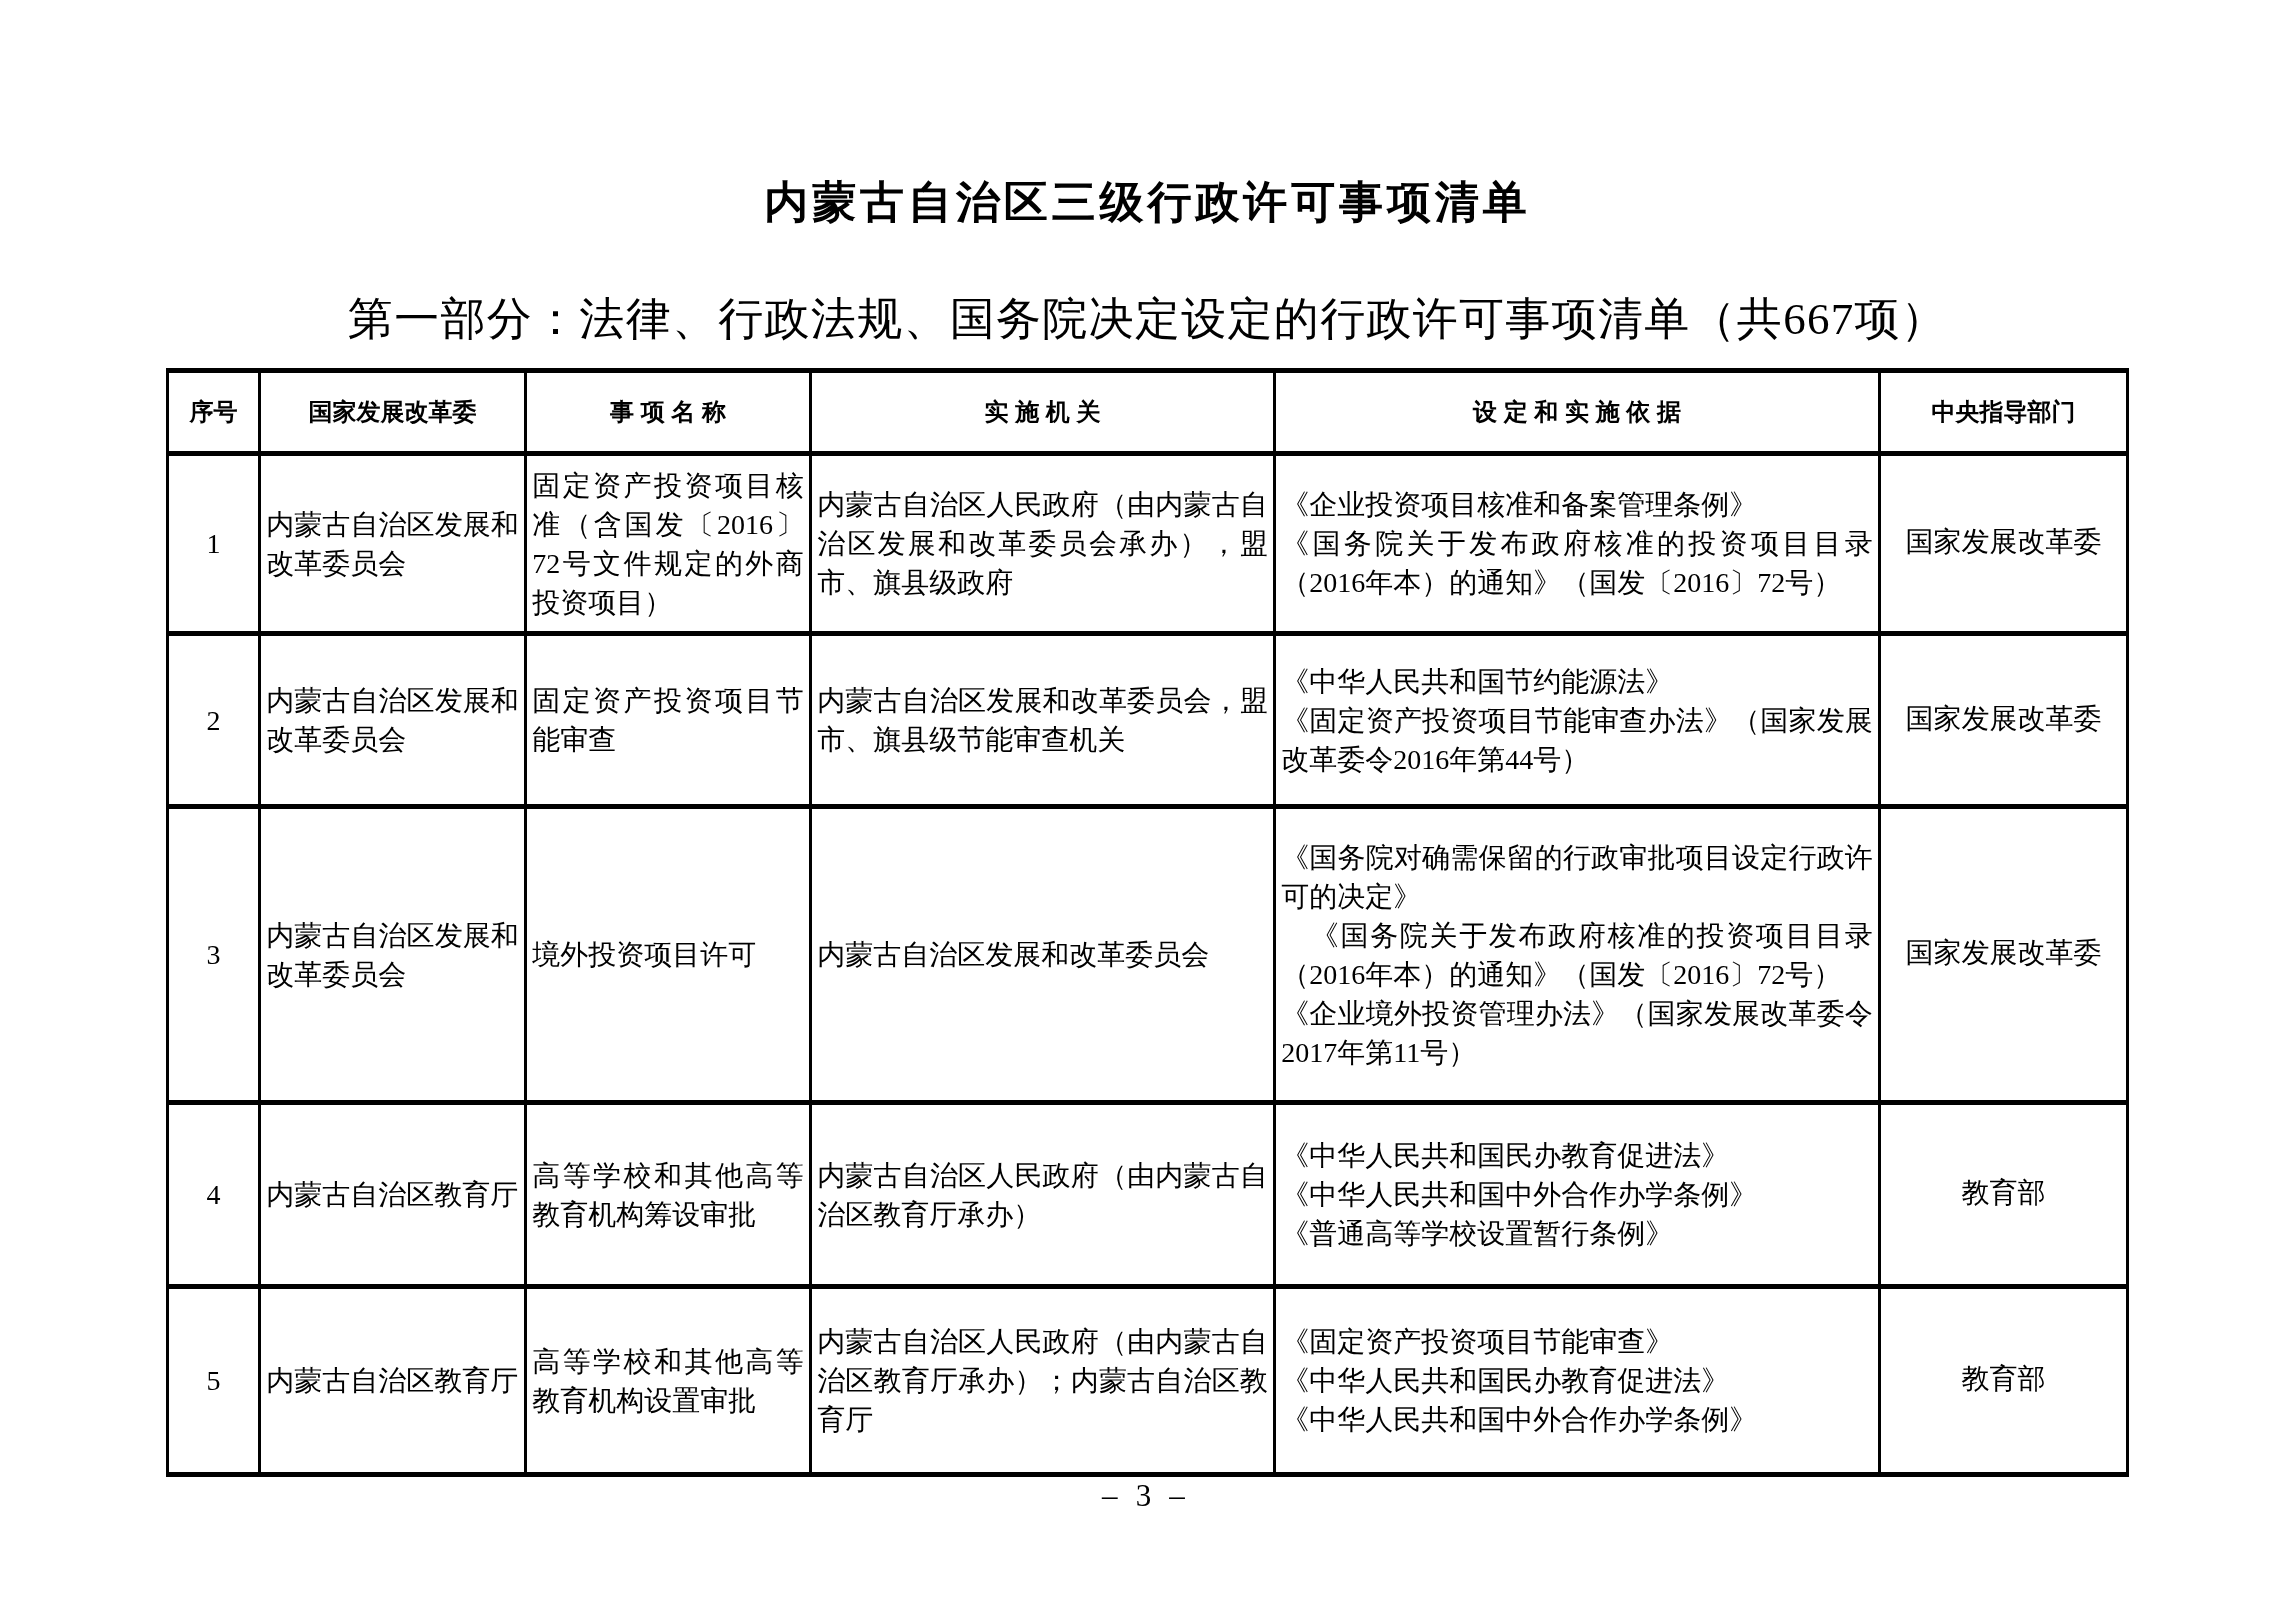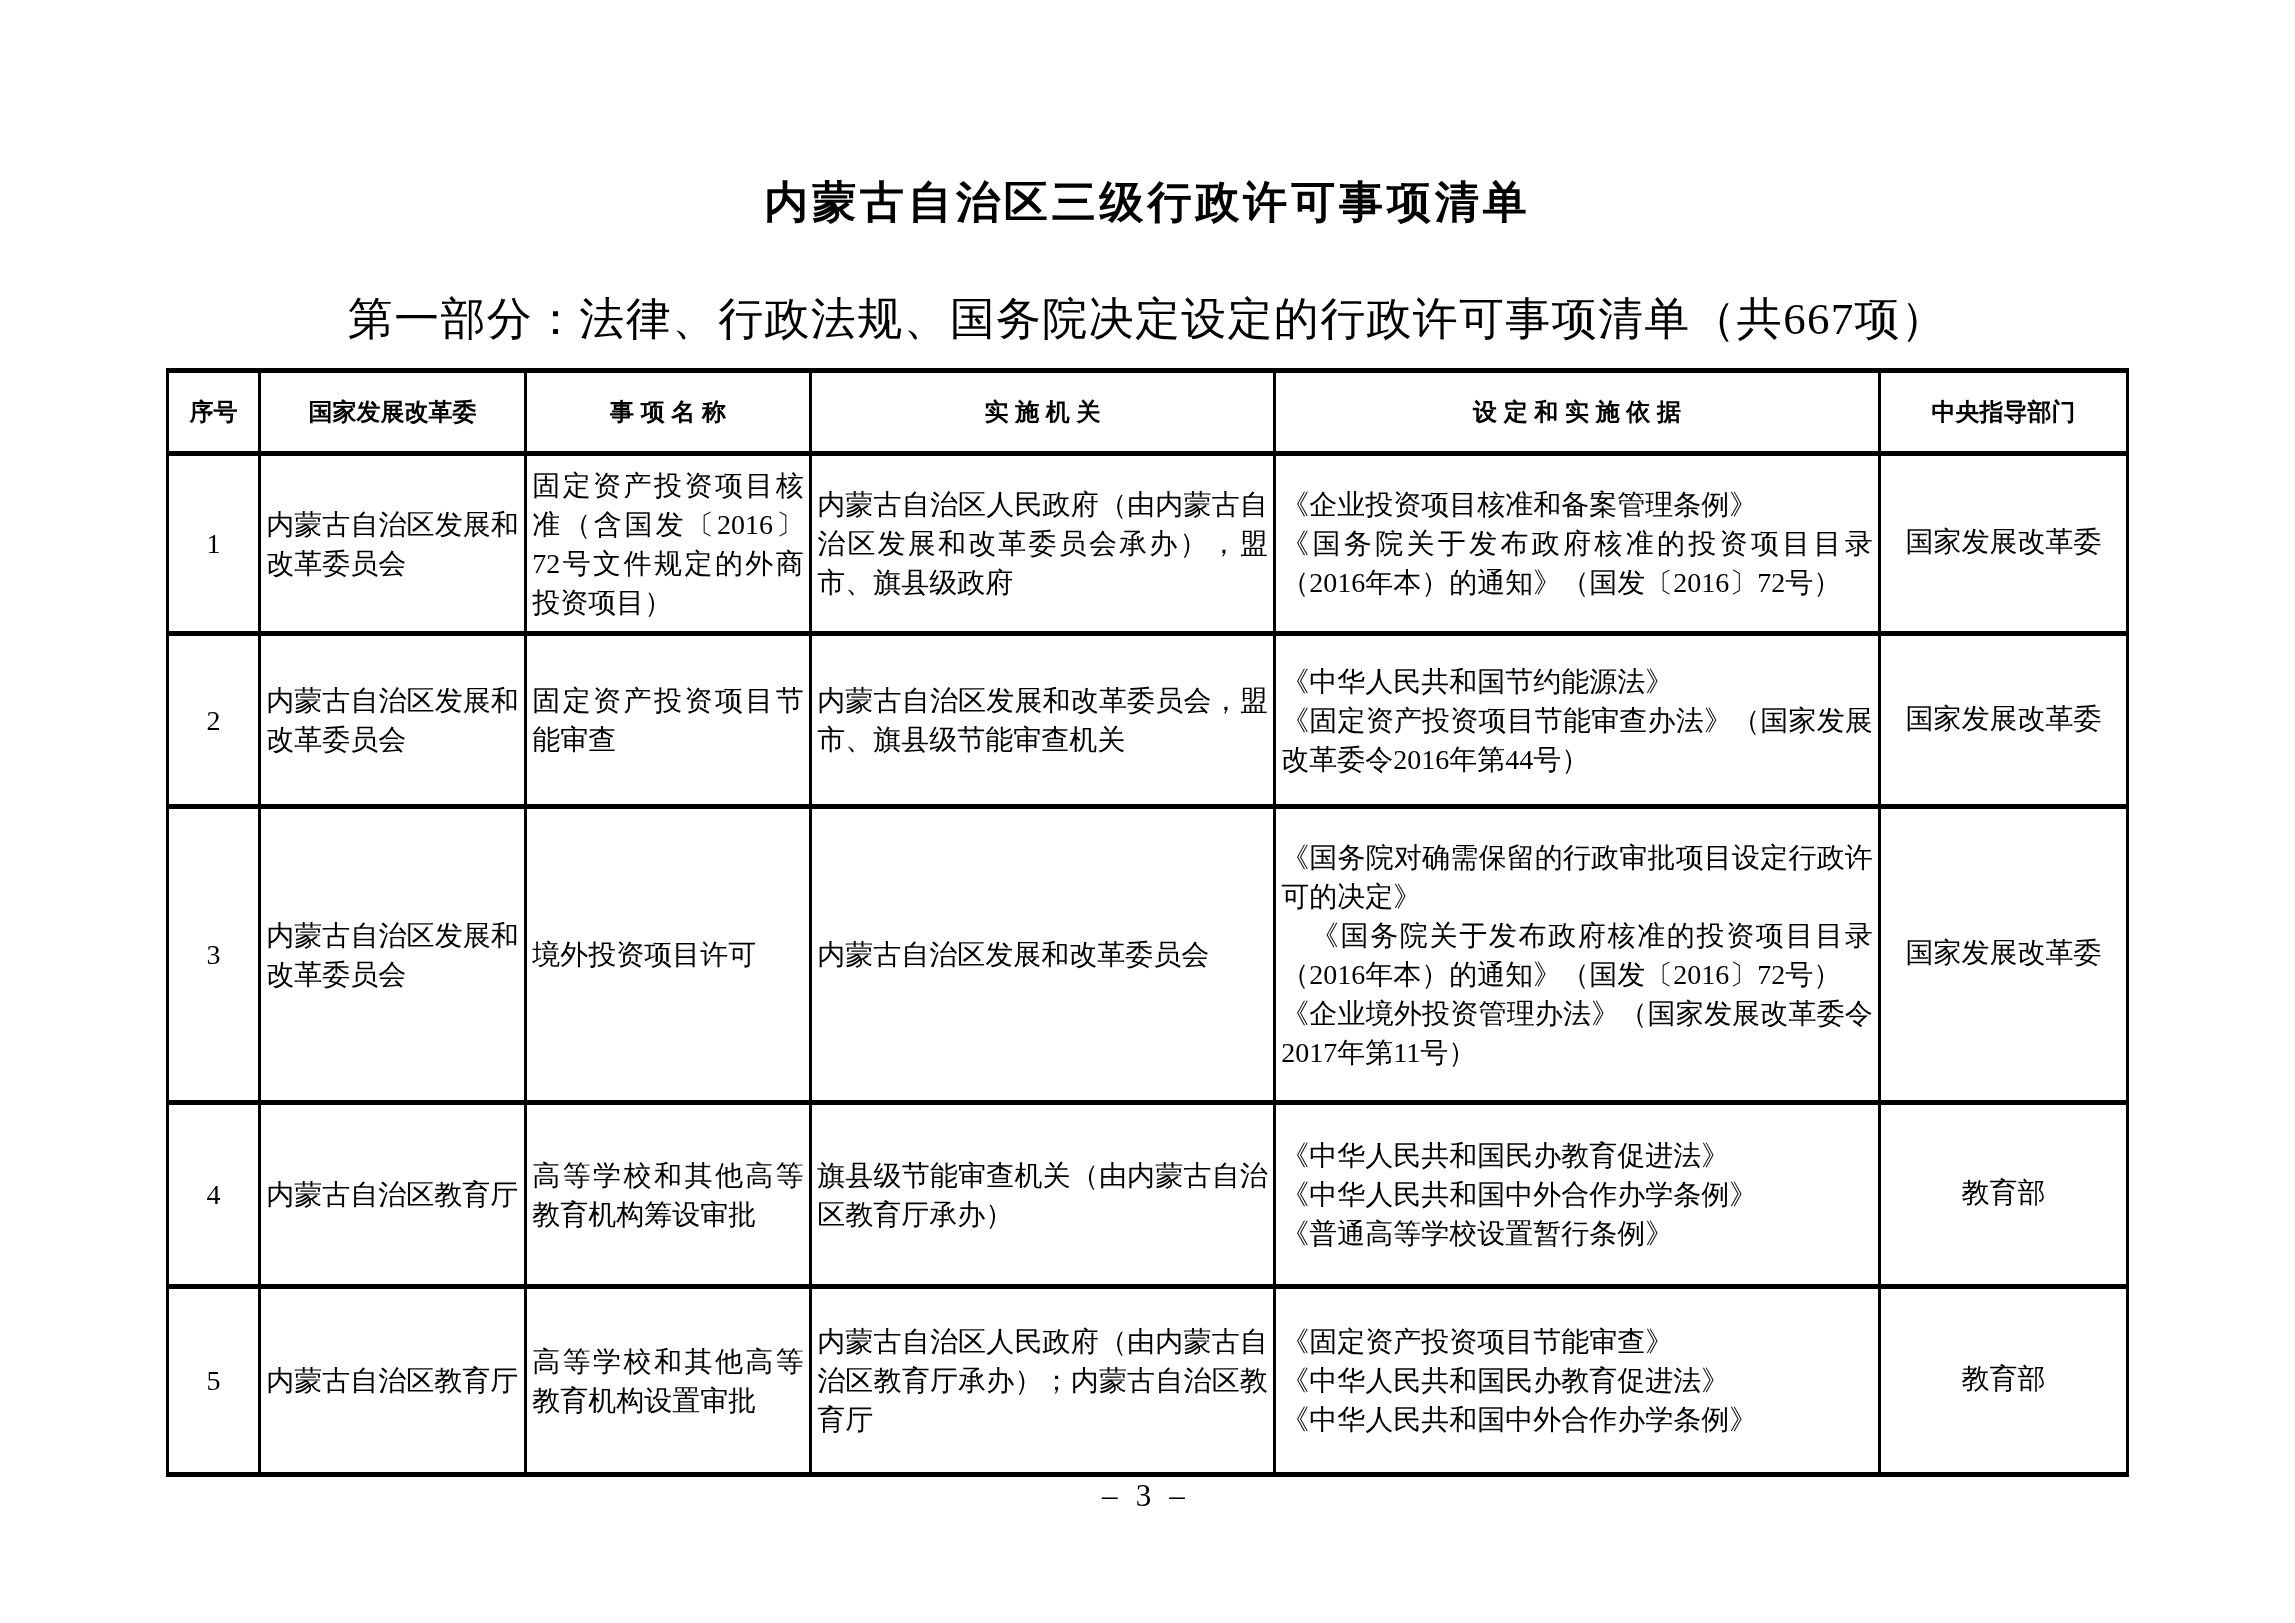--- a/index.html
+++ b/index.html
@@ -133,21 +133,21 @@
         <td class="c-agency">内蒙古自治区发展和改革委员会</td>
         <td class="c-basis">《国务院对确需保留的行政审批项目设定行政许可的决定》
 　《国务院关于发布政府核准的投资项目目录（2016年本）的通知》（国发〔2016〕72号）
 《企业境外投资管理办法》（国家发展改革委令2017年第11号）</td>
         <td class="c-central">国家发展改革委</td>
       </tr>
       <tr class="r3">
         <td class="c-seq">4</td>
         <td class="c-dept">内蒙古自治区教育厅</td>
         <td class="c-item">高等学校和其他高等教育机构筹设审批</td>
-        <td class="c-agency">旗县级节能审查机关（由内蒙古自治区教育厅承办）</td>
+        <td class="c-agency">内蒙古自治区人民政府（由内蒙古自治区教育厅承办）</td>
         <td class="c-basis">《中华人民共和国民办教育促进法》
 《中华人民共和国中外合作办学条例》
 《普通高等学校设置暂行条例》</td>
         <td class="c-central">教育部</td>
       </tr>
       <tr class="r4">
         <td class="c-seq">5</td>
         <td class="c-dept">内蒙古自治区教育厅</td>
         <td class="c-item">高等学校和其他高等教育机构设置审批</td>
         <td class="c-agency">内蒙古自治区人民政府（由内蒙古自治区教育厅承办）；内蒙古自治区教育厅</td>

